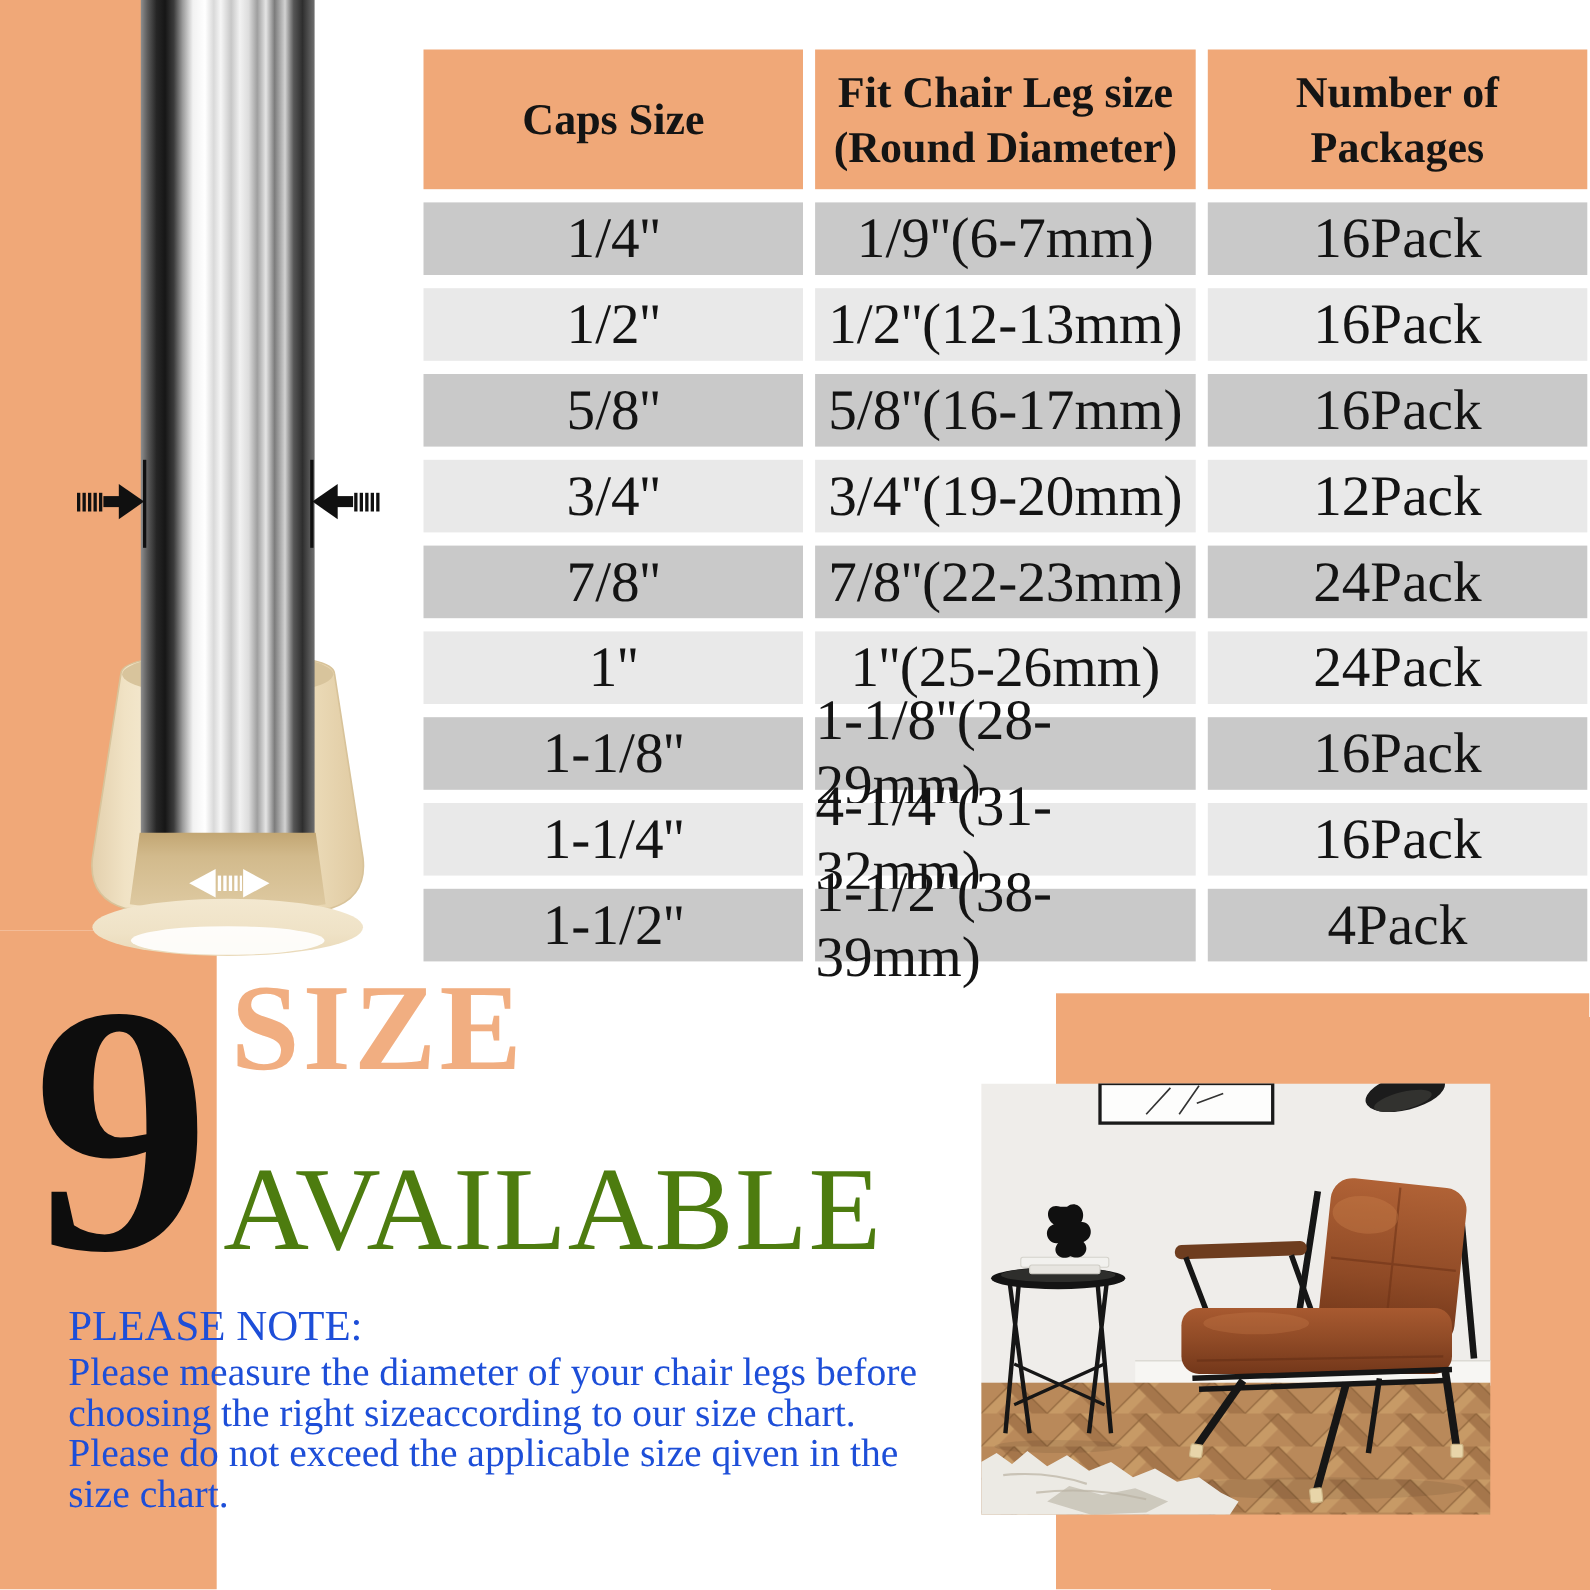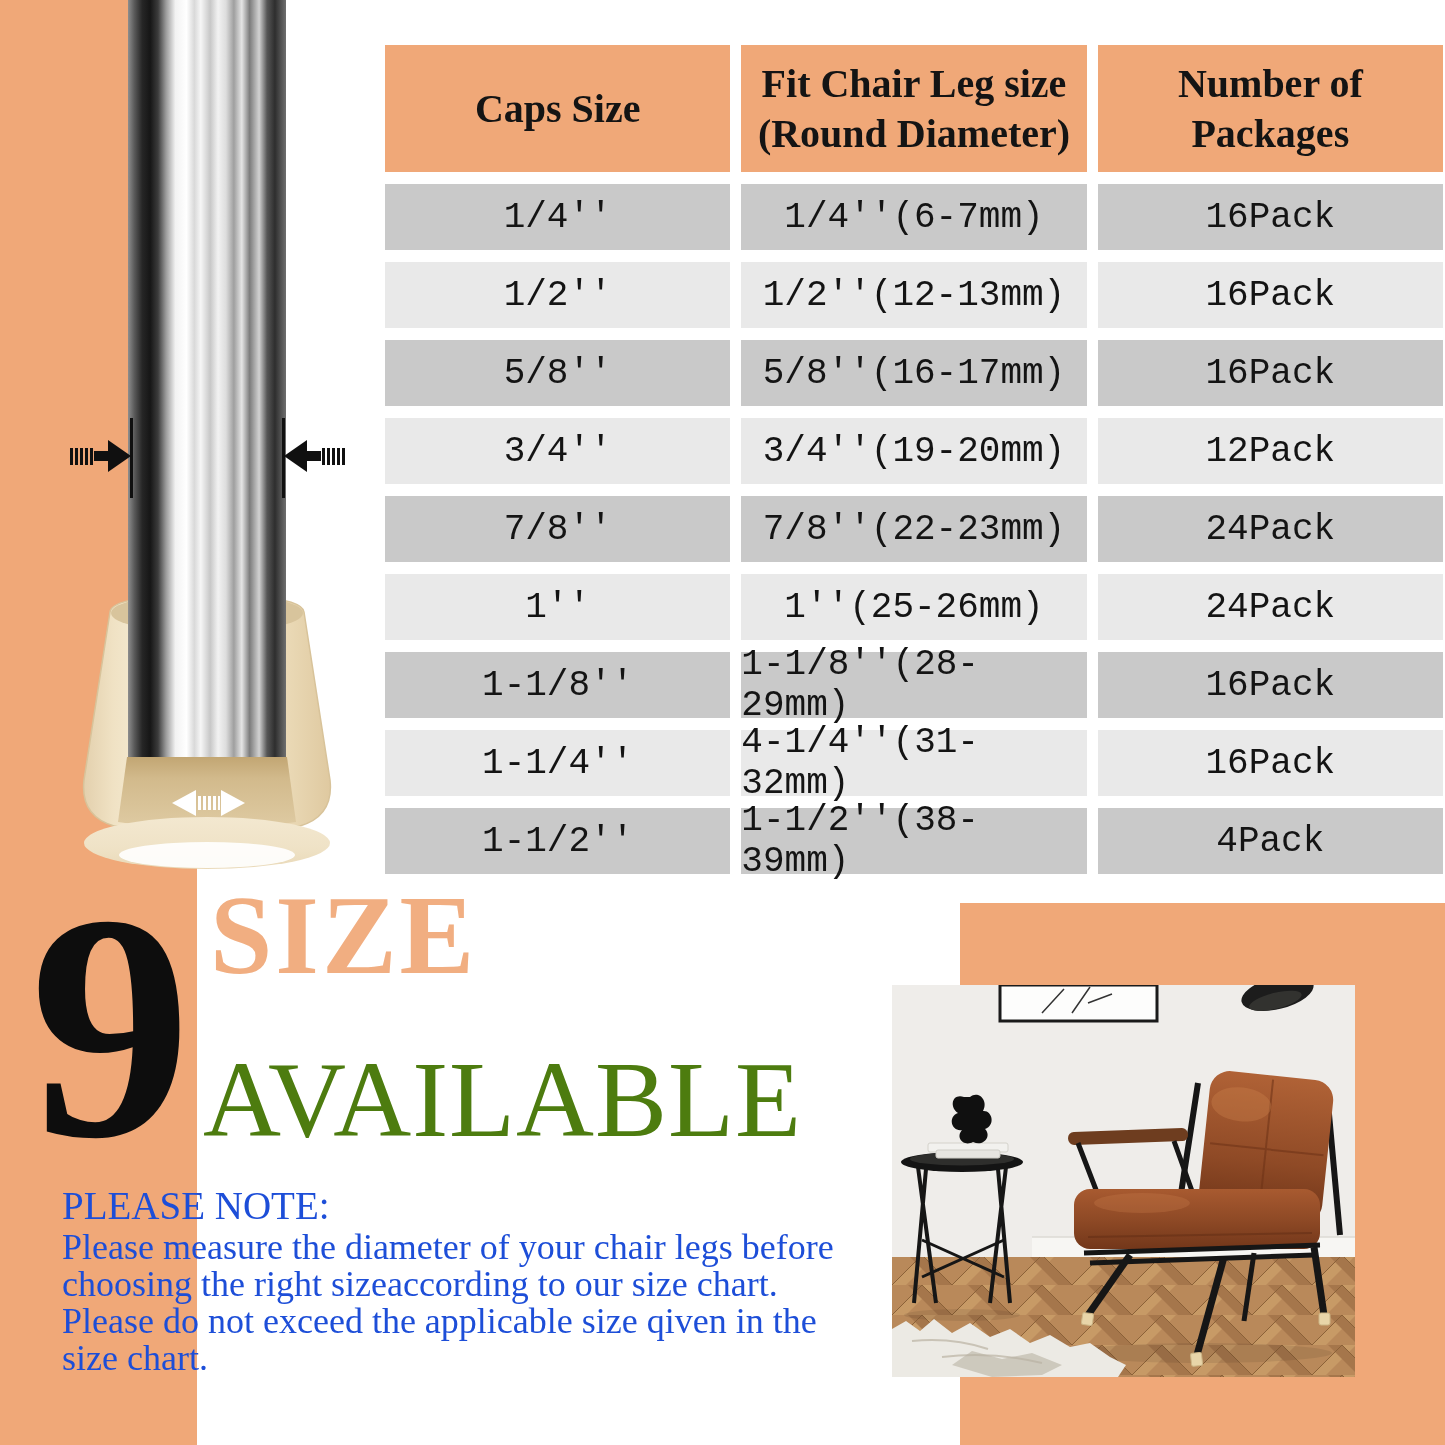--- a/index.html
+++ b/index.html
@@ -23,22 +23,21 @@
     gap:12px 11px;
     border-radius:13px;
   }
   .header-cell{
     background:var(--orange);height:127px;
     display:flex;flex-direction:column;justify-content:center;align-items:center;
     font-weight:bold;font-size:40px;line-height:1.25;text-align:center;
   }
   .table-cell{
     height:66px;display:flex;justify-content:center;align-items:center;
-    font-size:36px;
-    font-family:Liberation Mono, monospace;
+    font-size:52px;
   }
   .row-dark{background:var(--row-dark);}
   .row-light{background:var(--row-light);}
   
   #count-9{left:30px;top:866px;font-size:322px;line-height:1;font-weight:bold;color:#0d0d0d;}
   #size-word{left:210px;top:879px;font-size:112px;line-height:1;font-weight:bold;color:var(--orange-text);letter-spacing:3px;}
   #available-word{left:203px;top:1046px;font-size:108px;line-height:1;font-weight:400;color:#4d7c0f;letter-spacing:1px;}
   
   #note{left:62px;top:1183px;width:800px;}
   #note-title{font-size:39px;line-height:46px;color:#1d4ed8;}
@@ -153,21 +152,21 @@
     </div>
     <div class="header-cell">
       <div>Fit Chair Leg size</div>
       <div>(Round Diameter)</div>
     </div>
     <div class="header-cell">
       <div>Number of</div>
       <div>Packages</div>
     </div>
     <div class="table-cell row-dark">1/4''</div>
-    <div class="table-cell row-dark">1/4''(6-7mm)</div>
+    <div class="table-cell row-dark">1/9''(6-7mm)</div>
     <div class="table-cell row-dark">16Pack</div>
     <div class="table-cell row-light">1/2''</div>
     <div class="table-cell row-light">1/2''(12-13mm)</div>
     <div class="table-cell row-light">16Pack</div>
     <div class="table-cell row-dark">5/8''</div>
     <div class="table-cell row-dark">5/8''(16-17mm)</div>
     <div class="table-cell row-dark">16Pack</div>
     <div class="table-cell row-light">3/4''</div>
     <div class="table-cell row-light">3/4''(19-20mm)</div>
     <div class="table-cell row-light">12Pack</div>

